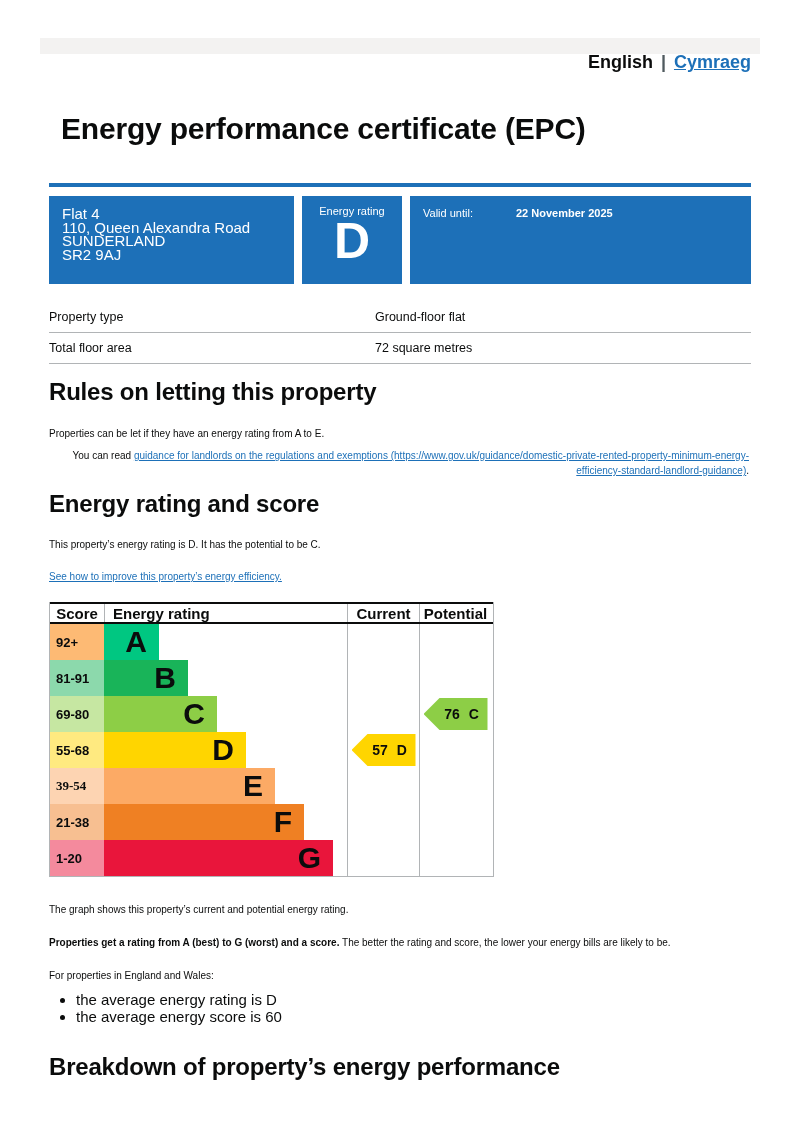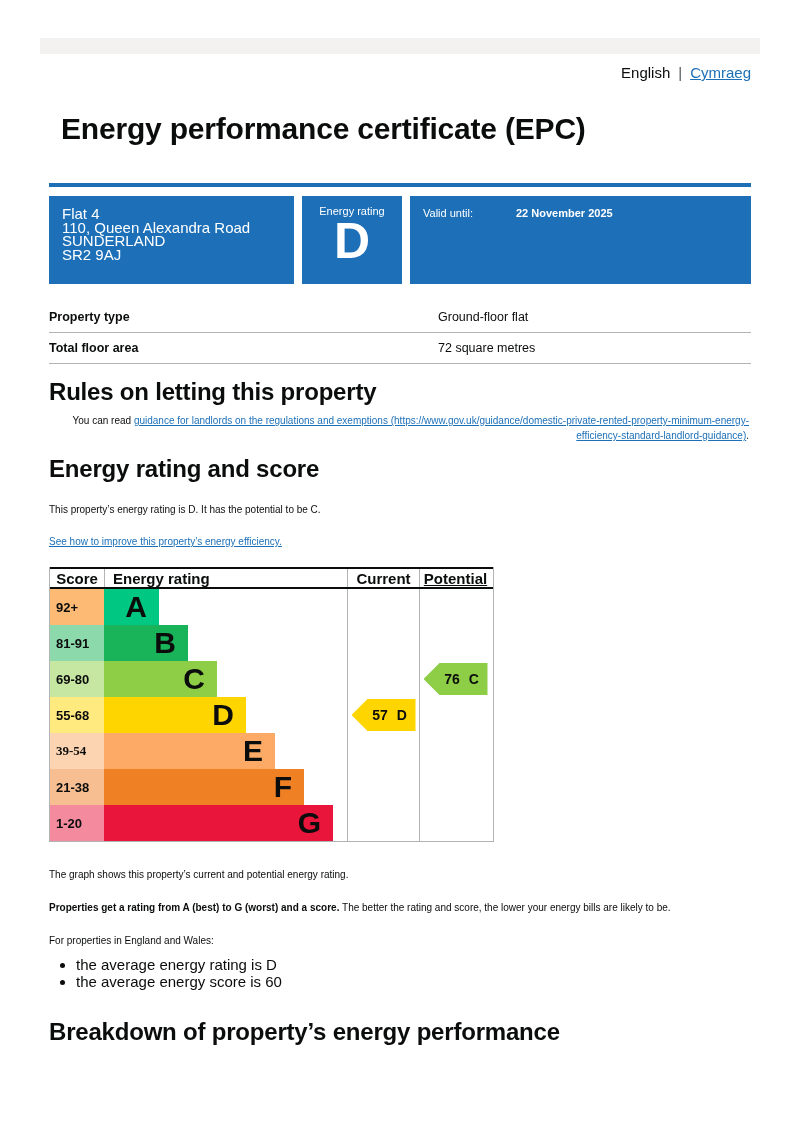--- a/index.html
+++ b/index.html
@@ -1,54 +1,54 @@
 <!DOCTYPE html>
 <html style="--brand-blue: #1d70b8; --link-blue: #1d70b8; --bar-grey: #f3f2f1; --border-grey: #b1b4b6;"><head>
 <meta charset="utf-8">
 <style>
   * { margin:0; padding:0; box-sizing:border-box; }
   html,body { width:800px; background:#fff; }
   body { font-family:"Liberation Sans", sans-serif; color:#0b0c0c; position:relative; height:1133px; overflow:hidden; }
   .top-bar { position:absolute; left:40px; top:38px; width:720px; height:16px; background:var(--bar-grey); }
-  .lang-row { position:absolute; top:64px; right:49px; font-size:15px; }
+  .lang-row { position:absolute; top:52px; right:49px; font-size:18px;font-weight:bold; }
   .lang-sep { color:#505a5f; margin:0 8px; }
   a.link { color:var(--link-blue); text-decoration:underline; cursor:pointer; }
   .page { padding:0 49px; }
   h1 { margin:112px 0 0 12px; font-size:30px; line-height:34px; font-weight:bold; letter-spacing:-0.2px; }
   .rule { margin-top:37px; height:4px; background:var(--brand-blue); }
   .summary-box { margin-top:9px; display:flex; gap:8px; height:88px; }
   .sb-cell { background:var(--brand-blue); color:#fff; }
   .sb-address { width:245px; padding:11px 0 0 13px; font-size:15px; line-height:13.5px; }
   .sb-rating { width:100px; text-align:center; padding-top:9px; }
   .sb-rating-label { font-size:11px; }
   .sb-rating-value { font-size:50px; font-weight:bold; line-height:52px; margin-top:-2px; }
   .sb-right { flex:1; display:flex; flex-direction:column; gap:4px; }
   .sb-row { flex:1; display:flex; padding:11px 0 0 13px; font-size:11px; line-height:13px; }
   .sb-label { width:93px; }
   .sb-value { font-weight:bold; }
   .prop-table { margin-top:18px; font-size:12.5px; }
   .pt-row { display:flex; padding:8px 0; border-bottom:1px solid var(--border-grey); }
-  .pt-label { width:389px; font-weight:bold; }
+  .pt-label { width:326px; font-weight:normal; }
   h2 { font-size:24px; line-height:28px; font-weight:bold; letter-spacing:-0.2px; }
   .h2-rules { margin-top:14px; }
   p.small { font-size:10px; line-height:15px; }
   .p1 { margin-top:20px; }
   .p2 { margin-top:7px; max-width:700px;text-align:right; }
   .h2-score { margin-top:12px; }
   .p3 { margin-top:19px; }
   .p4 { margin-top:17px; }
   .b { font-weight:bold; }
   
   .chart { margin-top:18px; width:445px; border-left:1px solid var(--border-grey); border-right:1px solid var(--border-grey); border-bottom:1px solid var(--border-grey); }
   .chart-header { display:flex; border-top:2px solid #0b0c0c; border-bottom:2px solid #0b0c0c; height:22px; font-size:15px; font-weight:bold; align-items:center; }
   .ch-cell { height:100%; display:flex; align-items:center; }
   .ch-score { width:54px; justify-content:center; }
   .ch-rating { width:243px; padding-left:8px; border-left:1px solid var(--border-grey); }
   .ch-current { width:72px; justify-content:center; border-left:1px solid var(--border-grey); }
-  .ch-potential { width:72px; justify-content:center; border-left:1px solid var(--border-grey);text-decoration:underline; }
+  .ch-potential { width:72px; justify-content:center; border-left:1px solid var(--border-grey); }
   .band-row { display:flex; height:36px; }
   .bc-score { width:54px; padding-left:6px; font-size:13px; font-weight:bold; display:flex; align-items:center; }
   .bc-rating { width:243px; }
   .bc-current, .bc-potential { width:72px; border-left:1px solid var(--border-grey); display:flex; align-items:center; justify-content:center; }
   .band-bar { height:36px; display:flex; align-items:center; justify-content:flex-end; padding-right:12px; font-size:30px; font-weight:bold; line-height:30px; }
   .arrow { width:64px; height:32px; clip-path:polygon(0 50%, 25% 0, 100% 0, 100% 100%, 25% 100%); display:flex; align-items:center; justify-content:center; gap:9px; padding-left:12px; font-size:14px; font-weight:bold; }
   .p5 { margin-top:25px; }
   .p6 { margin-top:18px; }
   .p7 { margin-top:18px; }
   .avg-list { margin-top:9px; padding-left:27px; font-size:15px; line-height:16px; }
@@ -93,20 +93,21 @@
         <span class="pt-label">Property type</span>
         <span class="pt-value">Ground-floor flat</span>
       </div>
       <div class="pt-row">
         <span class="pt-label">Total floor area</span>
         <span class="pt-value">72 square metres</span>
       </div>
     </div>
 
   <h2 class="h2-rules">Rules on letting this property</h2>
+  <p class="small p1">Properties can be let if they have an energy rating from A to E.</p>
   <p class="small p2"><span>You can read </span><a class="link">guidance for landlords on the regulations and exemptions (https://www.gov.uk/guidance/domestic-private-rented-property-minimum-energy-efficiency-standard-landlord-guidance)</a><span>.</span></p>
 
   <h2 class="h2-score">Energy rating and score</h2>
   <p class="small p3">This property’s energy rating is D. It has the potential to be C.</p>
   <p class="small p4"><a class="link">See how to improve this property’s energy efficiency.</a></p>
 
   <div class="chart" id="epc-chart">
     <div class="chart-header" id="chart-header">
         <div class="ch-cell ch-score">Score</div>
         <div class="ch-cell ch-rating">Energy rating</div>

